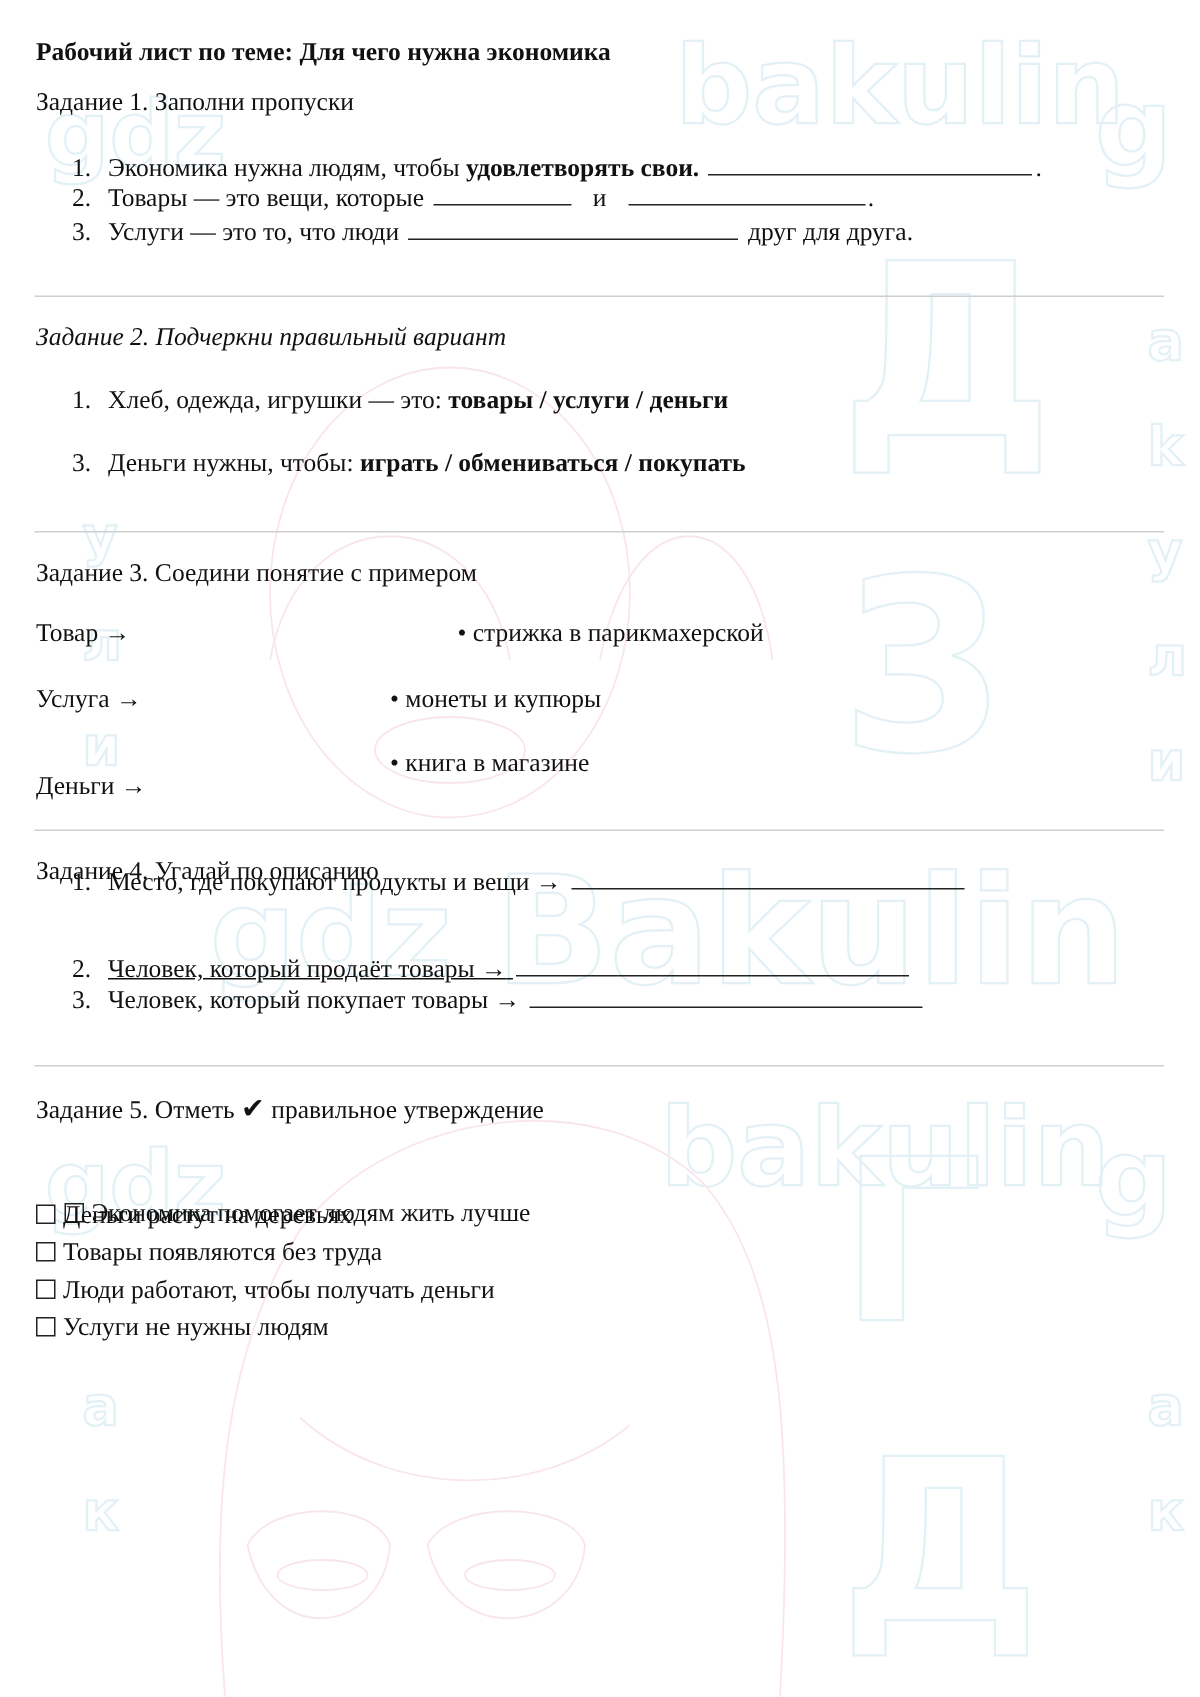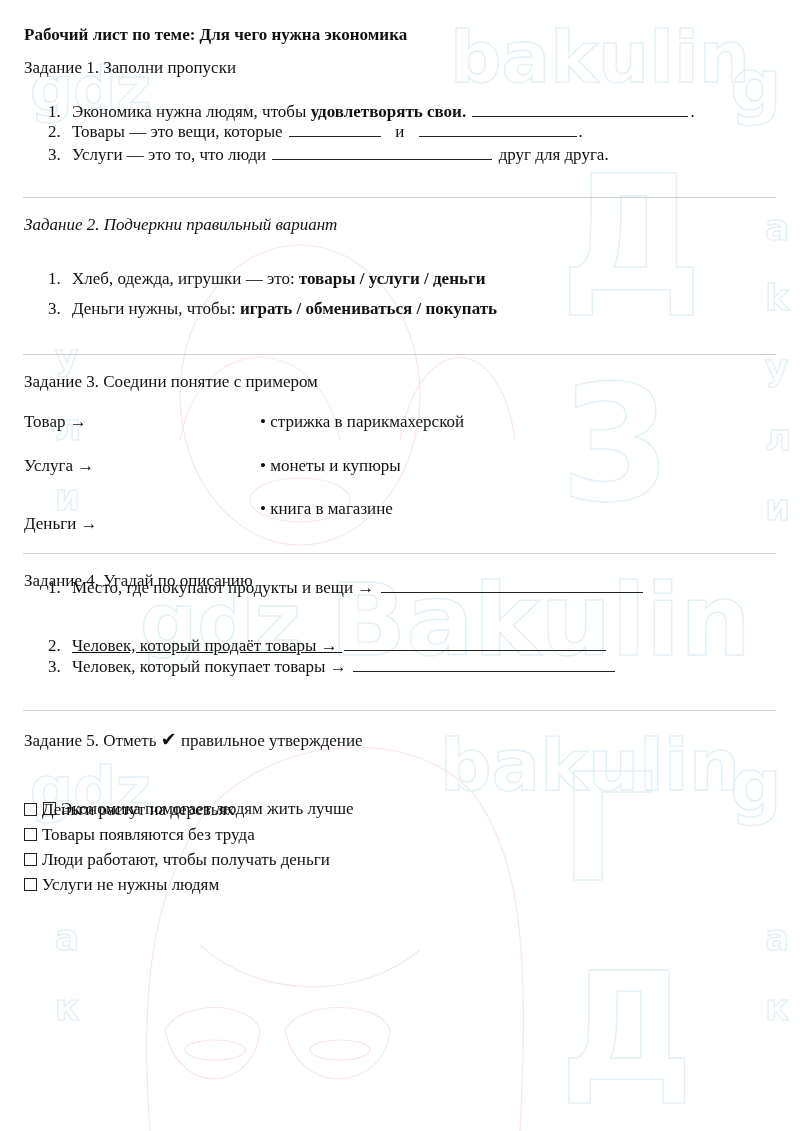--- a/index.html
+++ b/index.html
@@ -125,32 +125,32 @@
   </div>
   <div class="abs li" style="top:145px;">
     <span class="num">3.</span><span>Услуги — это то, что люди</span>
     <span class="blank" style="width:220px;"></span>
     <span>друг для друга.</span>
   </div>
 
   <div class="rule" style="top:197px;"></div>
 
   <div class="abs task-heading" style="top:216px;font-style:italic;">Задание 2. Подчеркни правильный вариант</div>
-  <div class="abs li" style="top:270px;">
+  <div class="abs li" style="top:258px;">
     <span class="num">1.</span><span>Хлеб, одежда, игрушки — это: </span><span class="b">товары / услуги / деньги</span>
   </div>
   <div class="abs li" style="top:300px;">
     <span class="num">3.</span><span>Деньги нужны, чтобы: </span><span class="b">играть / обмениваться / покупать</span>
   </div>
 
   <div class="rule" style="top:354px;"></div>
 
   <div class="abs task-heading" style="top:373px;">Задание 3. Соедини понятие с примером</div>
   <div class="abs match-left" style="top:413px;">Товар →</div>
-  <div class="abs match-right" style="top:413px;">• стрижка в парикмахерской</div>
+  <div class="abs match-right" style="top:413px;margin-left:45px;">• стрижка в парикмахерской</div>
   <div class="abs match-left" style="top:457px;">Услуга →</div>
   <div class="abs match-right" style="top:457px;">• монеты и купюры</div>
   <div class="abs match-left" style="top:500px;margin-top:15px;">Деньги →</div>
   <div class="abs match-right" style="top:500px;">• книга в магазине</div>
 
   <div class="rule" style="top:553px;"></div>
 
   <div class="abs task-heading" style="top:572px;">Задание 4. Угадай по описанию</div>
   <div class="abs li" style="top:578px;">
     <span class="num">1.</span><span>Место, где покупают продукты и вещи →</span>

